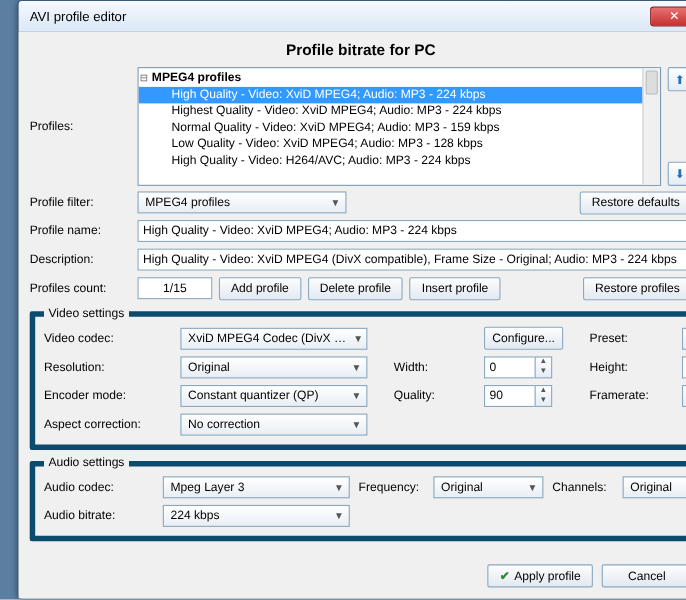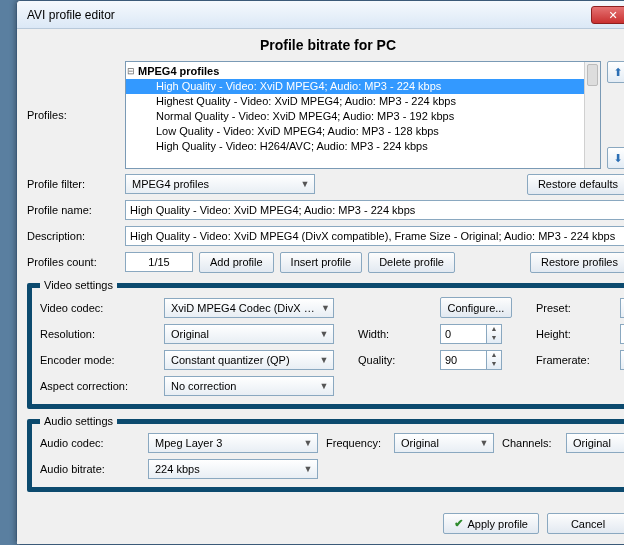--- a/index.html
+++ b/index.html
@@ -51,21 +51,21 @@
   </div>
   <div class="body">
     <div class="heading">Profile bitrate for PC</div>
 
     <div class="row" style="align-items:center">
       <div class="lbl">Profiles:</div>
       <div class="tree">
         <div class="grp">MPEG4 profiles</div>
         <div class="item sel">High Quality - Video: XviD MPEG4; Audio: MP3 - 224 kbps</div>
         <div class="item">Highest Quality - Video: XviD MPEG4; Audio: MP3 - 224 kbps</div>
-        <div class="item">Normal Quality - Video: XviD MPEG4; Audio: MP3 - 192 kbps</div>
+        <div class="item">Normal Quality - Video: XviD MPEG4; Audio: MP3 - 159 kbps</div>
         <div class="item">Low Quality - Video: XviD MPEG4; Audio: MP3 - 128 kbps</div>
         <div class="item">High Quality - Video: H264/AVC; Audio: MP3 - 224 kbps</div>
 
         <div class="tree-scroll"></div>
       </div>
       <div class="arrowcol">
         <div class="arrowbtn">
             <span style="color:#2b6fb5">⬆</span>
           </div>
         <div class="arrowbtn">
@@ -91,22 +91,22 @@
 
     <div class="row">
       <div class="lbl">Description:</div>
       <input class="text" style="flex: 1 1 0%;" value="High Quality - Video: XviD MPEG4 (DivX compatible), Frame Size - Original; Audio: MP3 - 224 kbps">
     </div>
 
     <div class="row">
       <div class="lbl">Profiles count:</div>
       <div class="count-box">1/15</div>
       <div class="btn">Add profile</div>
+      <div class="btn">Delete profile</div>
       <div class="btn">Insert profile</div>
-      <div class="btn">Delete profile</div>
       <div style="flex:1"></div>
       <div class="btn">Restore profiles</div>
     </div>
 
     <fieldset>
       <legend>Video settings</legend>
       <div class="grid3">
         <div class="lbl-sm">Video codec:</div>
         <div class="combo">
             <span style="overflow:hidden;text-overflow:ellipsis;white-space:nowrap;max-width:150px">XviD MPEG4 Codec (DivX compatible)</span>

